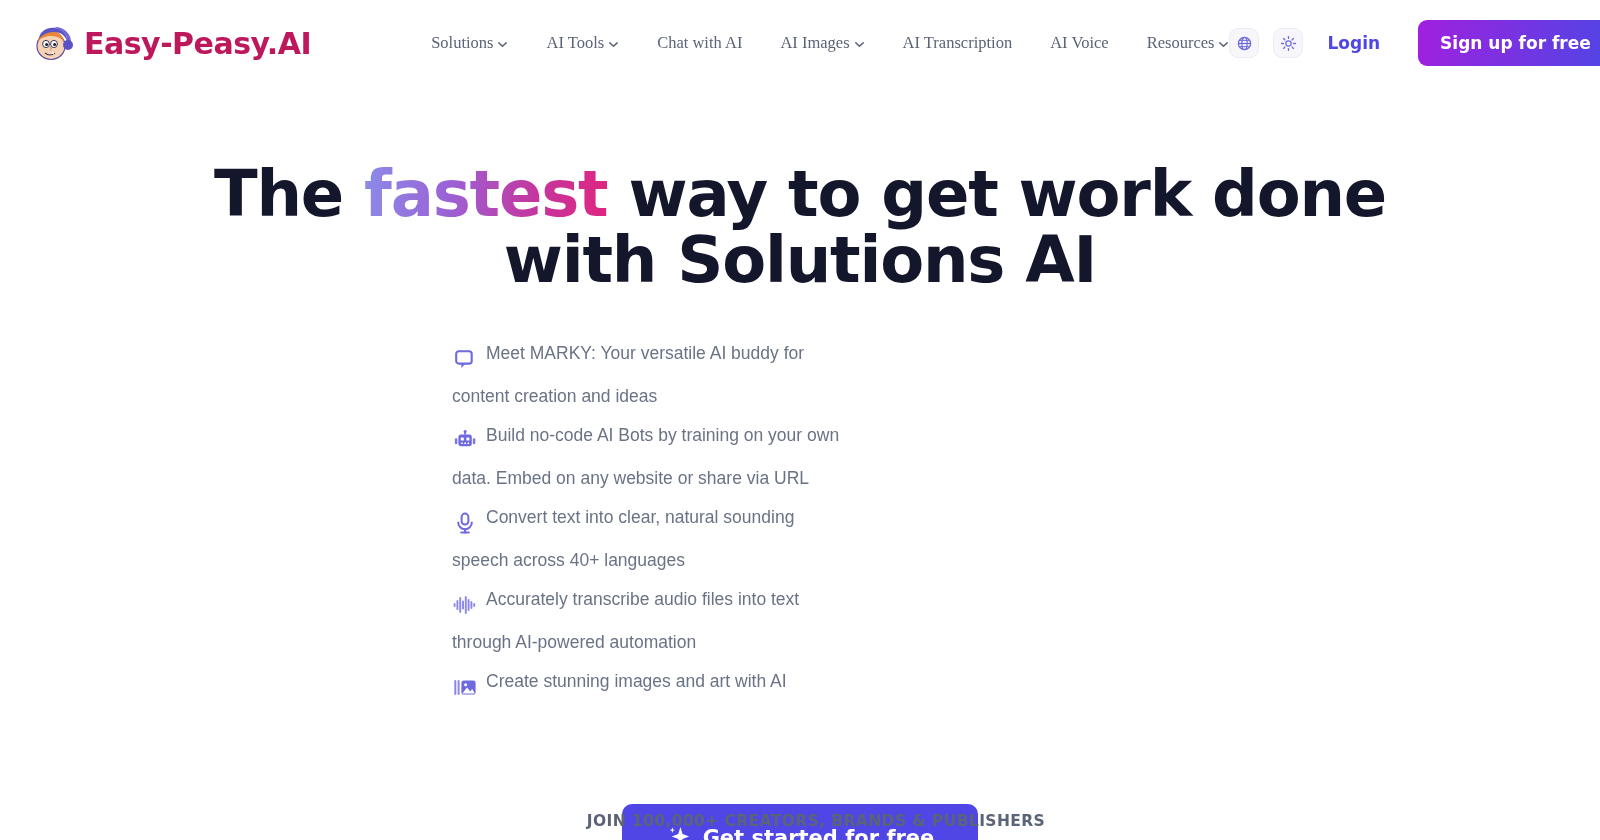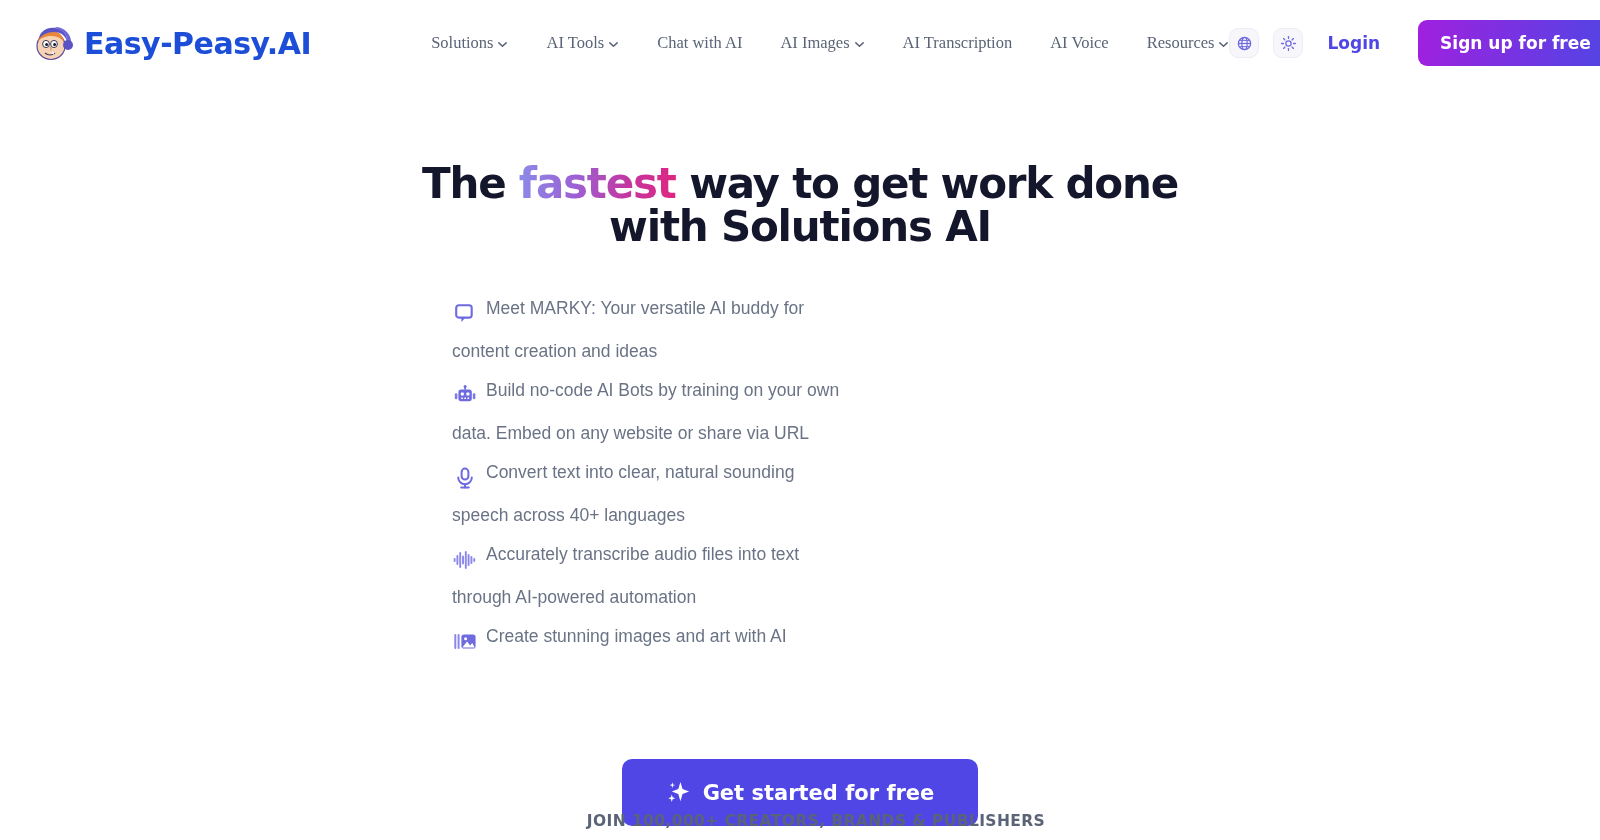--- a/index.html
+++ b/index.html
@@ -27,21 +27,21 @@
   }
   .logo-mascot {
     width: 46px;
     height: 40px;
     position: relative;
     flex-shrink: 0;
   }
   .logo-text {
     font-size: 30px;
     font-weight: bold;
-    color: #1d4ed8;
+    color: #be185d;
     letter-spacing: -0.5px;
     font-family: "DejaVu Sans", sans-serif;
   }
 
   .nav {
     display: flex;
     align-items: center;
     gap: 38px;
     margin-left: 120px;
   }
@@ -103,21 +103,21 @@
     white-space: nowrap;
     font-family: "DejaVu Sans", sans-serif;
   }
 
   
   .hero {
     text-align: center;
     padding-top: 76px;
   }
   .headline {
-    font-size: 42px;
+    font-size: 64px;
     line-height: 1.03;
     font-weight: bold;
     color: #14162b;
     letter-spacing: -1.2px;
     font-family: "DejaVu Sans", sans-serif;
     padding: 0 200px;
   }
   .grad-word {
     background: linear-gradient(95deg, #8b8ce8 0%, #9b62d6 35%, #c4369f 70%, #e0257f 100%);
     -webkit-background-clip: text;

